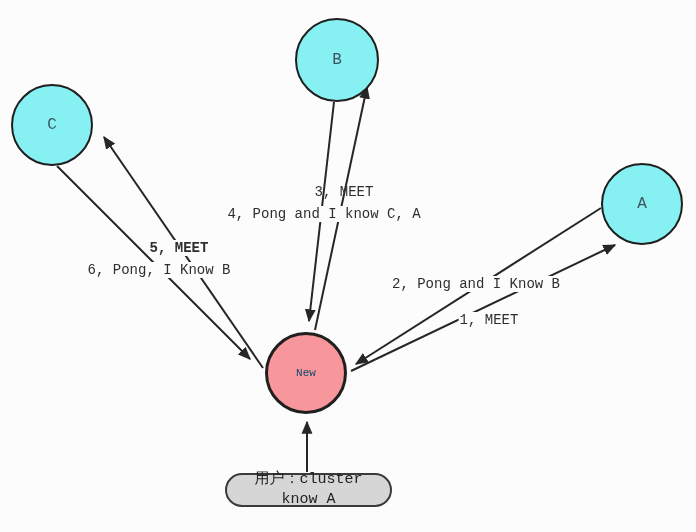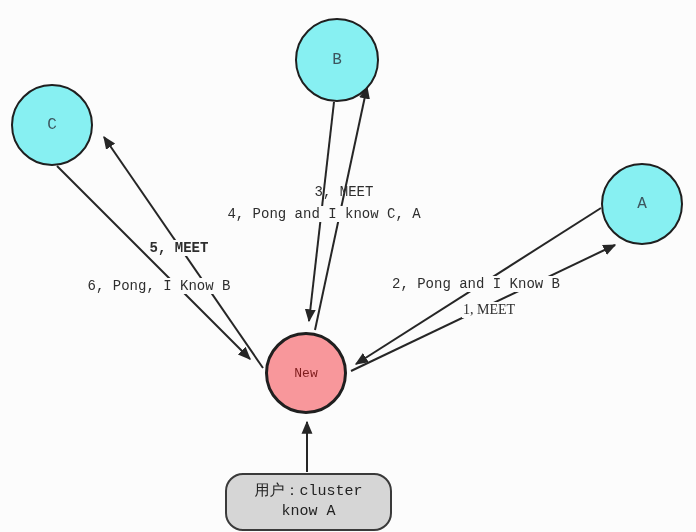--- a/index.html
+++ b/index.html
@@ -37,49 +37,49 @@
     display: flex;
     align-items: center;
     justify-content: center;
     font-size: 16px;
     color: #3c555e;
   }
   .node-cyan { background: var(--node-fill, #87f0f2); }
   .node-new {
     background: var(--new-node-fill, #f8979b);
     border-width: 3px;
-    color: #7f1d1d;
-    font-size: 13px;
+    color: #0c4a6e;
+    font-size: 11px;
   }
   #node-c { left: 11px;  top: 84px;  width: 82px; height: 82px; }
   #node-b { left: 295px; top: 18px;  width: 84px; height: 84px; }
   #node-a { left: 601px; top: 163px; width: 82px; height: 82px; }
   #node-new { left: 265px; top: 332px; width: 82px; height: 82px; }
   .edge-label {
     position: absolute;
     transform: translate(-50%, -50%);
     font-size: 14px;
     color: var(--text, #2e2e2e);
     background: var(--background, #fcfcfc);
     padding: 0 1px;
     white-space: nowrap;
   }
   #label-e3 { left: 344px; top: 192px; background: transparent; }
   #label-e4 { left: 324px; top: 214px; }
   #label-e5 { left: 179px; top: 248px; font-weight: bold; }
-  #label-e6 { left: 159px; top: 286px; font-family: Liberation Mono, monospace; }
+  #label-e6 { left: 159px; top: 270px; font-family: Liberation Mono, monospace; }
   #label-e2 { left: 476px; top: 284px; }
-  #label-e1 { left: 489px; top: 310px; font-family: Liberation Serif, serif; }
+  #label-e1 { left: 489px; top: 320px; }
   .user-box {
     position: absolute;
     box-sizing: border-box;
     left: 225px;
     top: 473px;
     width: 167px;
-    height: 58px;
+    height: 34px;
     background: var(--command-box-fill, #d6d6d6);
     border: 2.5px solid #3a3a3a;
     border-radius: 18px;
     display: flex;
     flex-direction: column;
     align-items: center;
     justify-content: center;
     font-size: 15px;
     line-height: 20px;
     color: #222;

